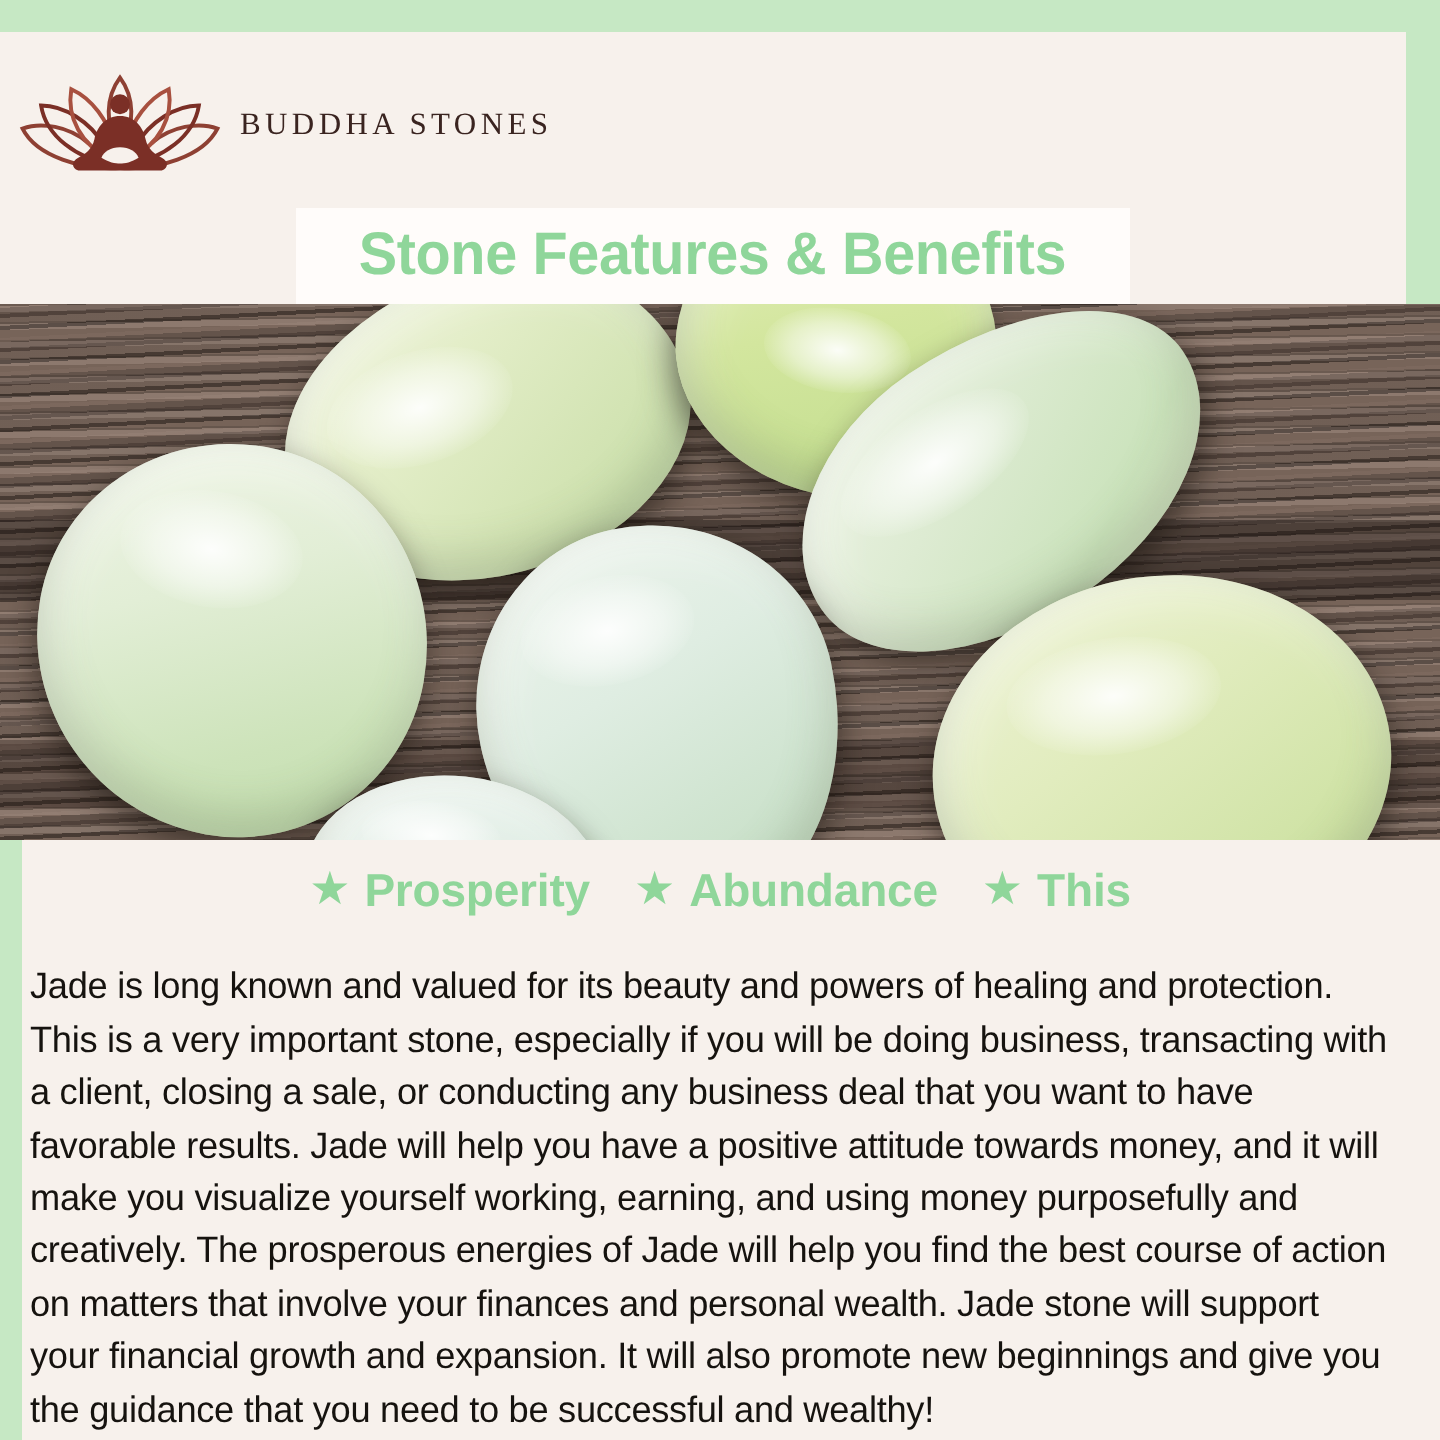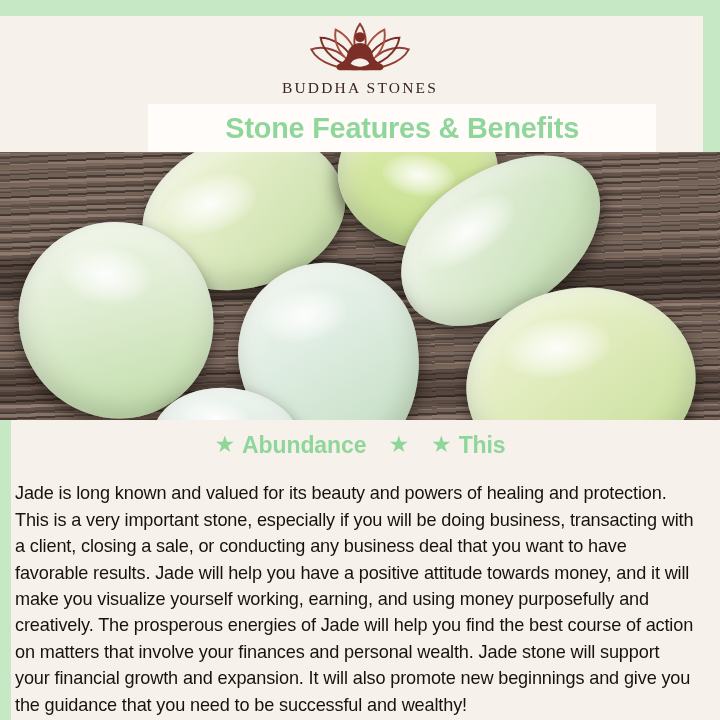--- a/index.html
+++ b/index.html
@@ -64,21 +64,20 @@
   }
 
   
   .header {
     position: absolute;
     left: 0;
     top: 16px;
     width: 720px;
     height: 90px;
     display: flex;
-    flex-direction: column;
     align-items: center;
     justify-content: flex-start;
   }
   .logo-mark {
     margin-top: 2px;
     width: 120px;
     height: 58px;
     line-height: 0;
   }
   .logo-wordmark {
@@ -88,21 +87,21 @@
     letter-spacing: 2.2px;
     color: #3a2420;
     font-weight: 400;
   }
 
   
   .title-band {
     position: absolute;
     left: 148px;
     top: 104px;
-    width: 508px;
+    width: 417px;
     height: 48px;
     background: #FFFCFA;
     display: flex;
     align-items: center;
     justify-content: center;
   }
   .title-text {
     font-family: "Liberation Sans Narrow", "Liberation Sans", sans-serif;
     font-weight: 700;
     font-size: 30px;
@@ -319,24 +318,25 @@
                 transform:rotate(6deg);
                 background:linear-gradient(155deg,#EFF5F0 0%,#DFEDE4 55%,#CFE4D2 100%);">
       <div class="gloss" style="left:26px; top:14px; width:70px; height:34px;"></div>
     </div>
 
   </div>
 
   <div class="benefits">
     <span class="benefit">
       <span class="star">★</span>
-      <span class="benefit-label">Abundance</span>
+      <span class="benefit-label">Prosperity</span>
     </span>
     <span class="benefit">
       <span class="star">★</span>
+      <span class="benefit-label">Abundance</span>
     </span>
     <span class="benefit">
       <span class="star">★</span>
       <span class="benefit-label">This</span>
     </span>
   </div>
 
   <p class="body-copy">Jade is long known and valued for its beauty and powers of healing and protection. This is a very important stone, especially if you will be doing business, transacting with a client, closing a sale, or conducting any business deal that you want to have favorable results. Jade will help you have a positive attitude towards money, and it will make you visualize yourself working, earning, and using money purposefully and creatively. The prosperous energies of Jade will help you find the best course of action on matters that involve your finances and personal wealth. Jade stone will support your financial growth and expansion. It will also promote new beginnings and give you the guidance that you need to be successful and wealthy!</p>
 
 </div>

